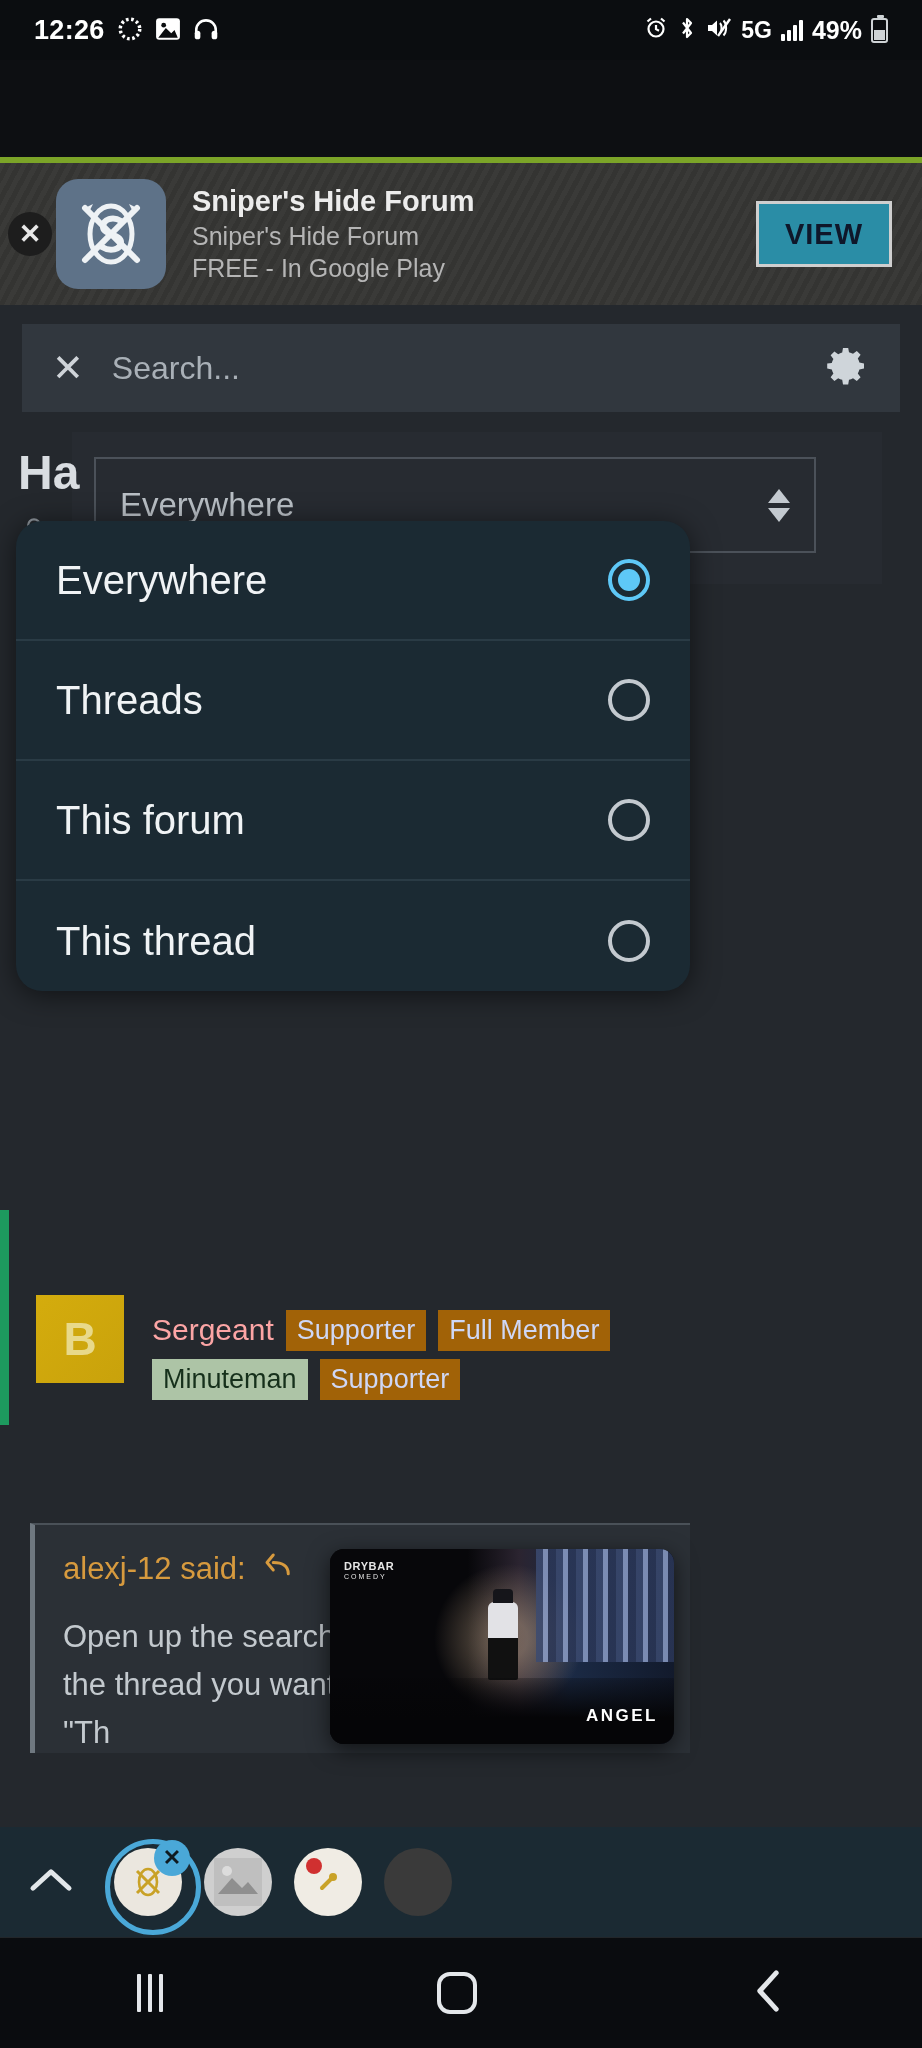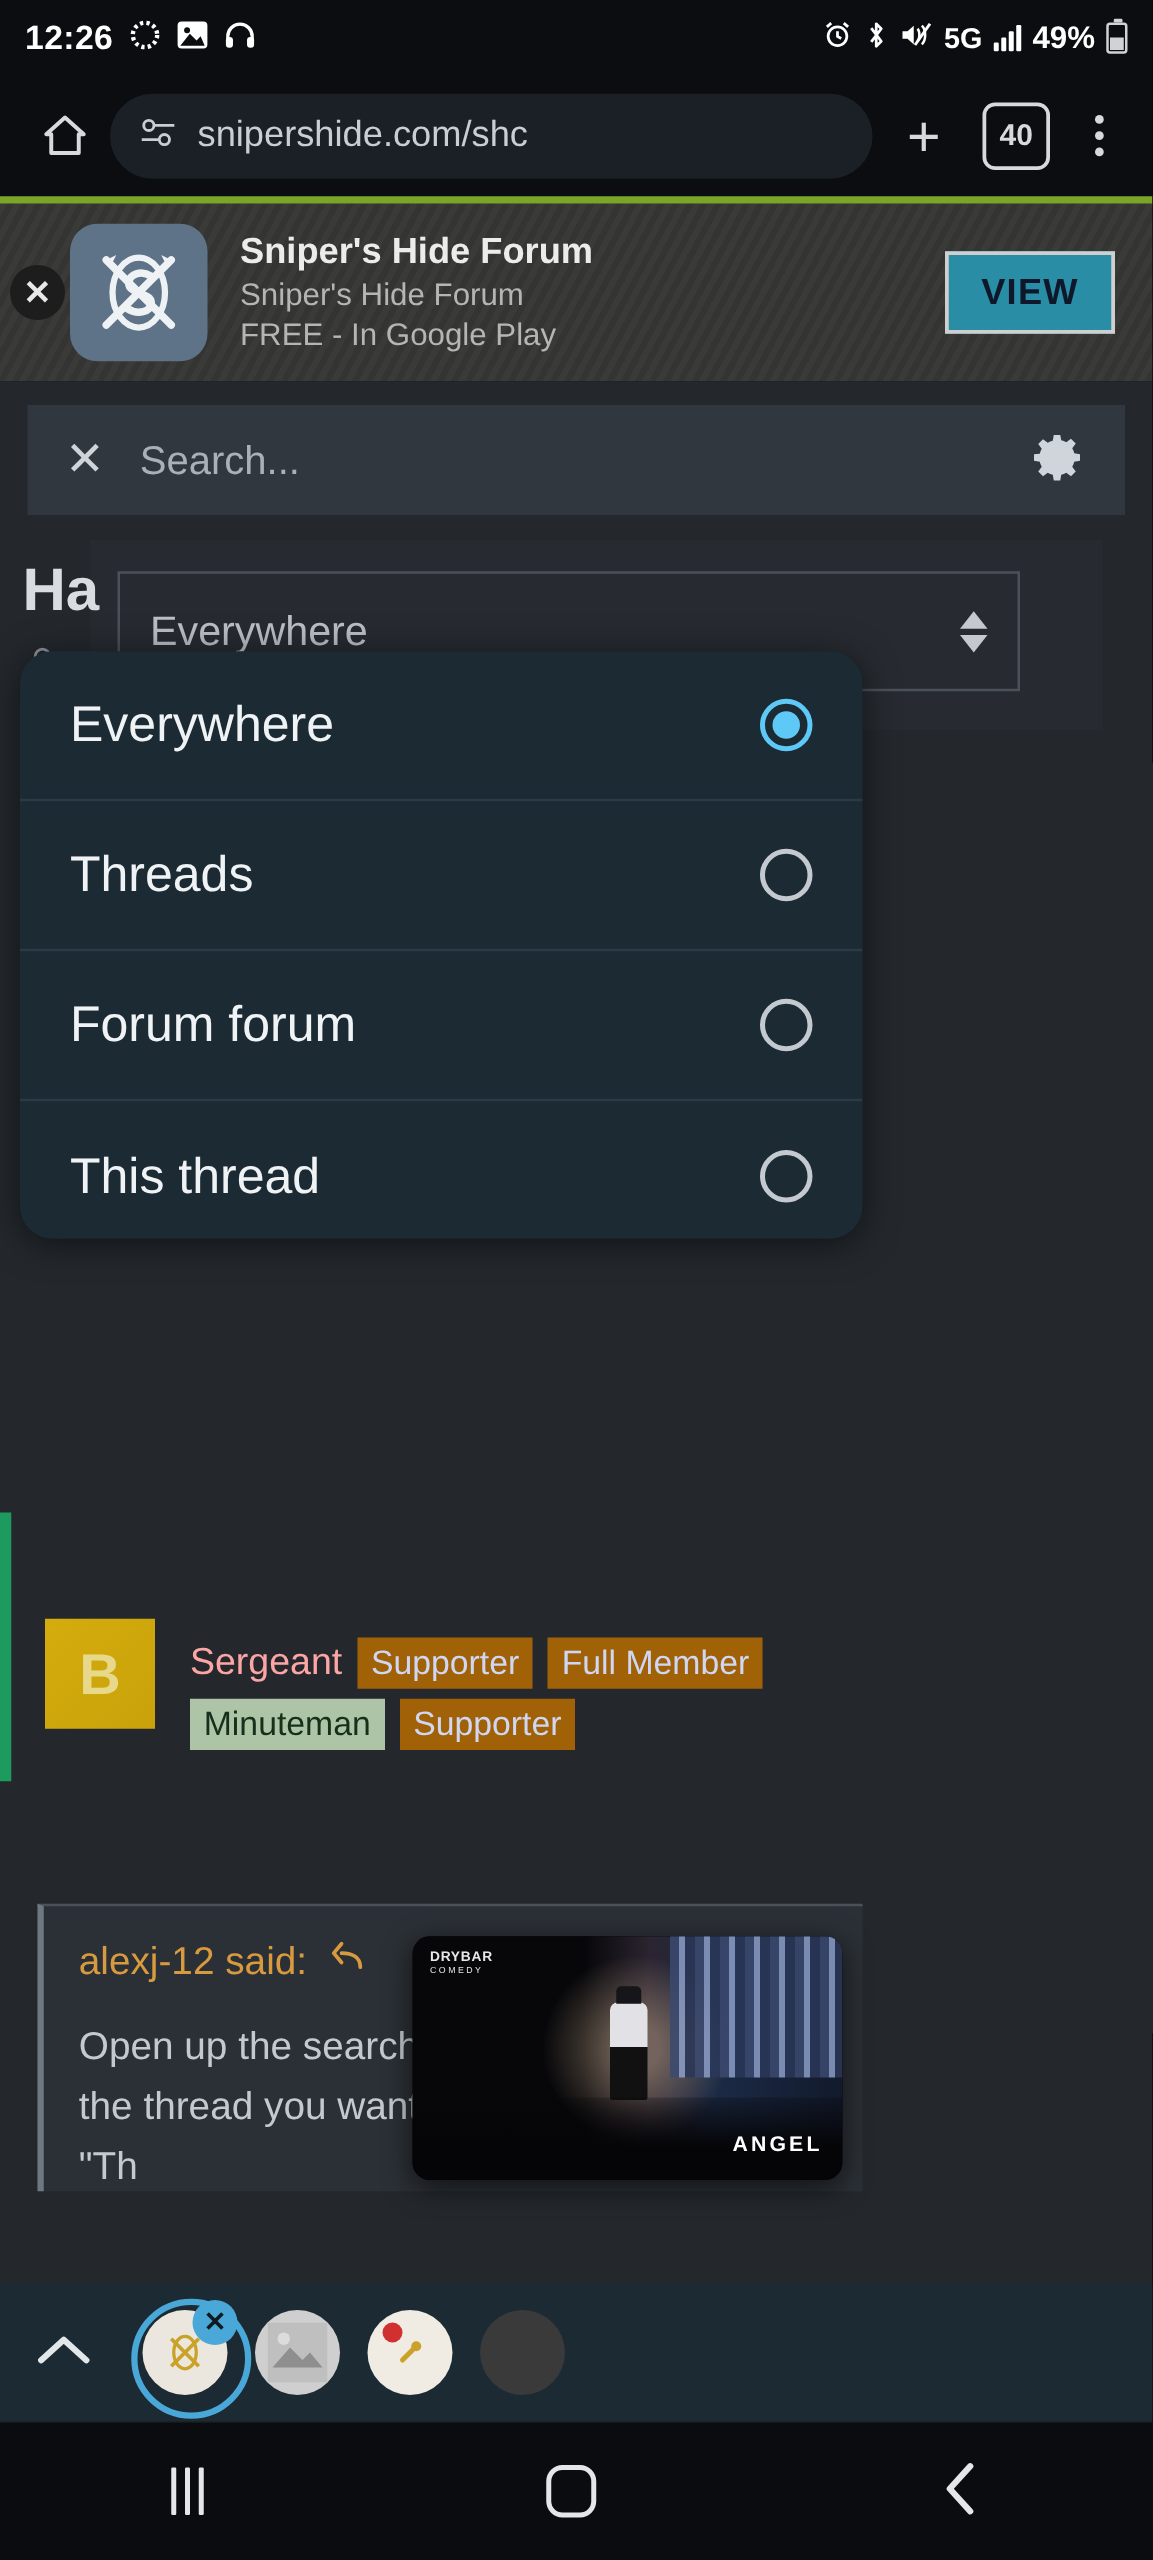--- a/index.html
+++ b/index.html
@@ -9,21 +9,21 @@
     font-family:"Liberation Sans", sans-serif;
     overflow:hidden;
   }
   #root { position:relative; width:922px; height:2048px; background:#0d0f12; }
 
   
   .statusbar {
     position:absolute; top:0; left:0; width:922px; height:60px;
     background:#0b0d10; color:#fff;
     display:flex; align-items:center; justify-content:space-between;
-    padding:0 20px;
+    padding:0 34px;
   }
   .sb-left { display:flex; align-items:center; gap:12px; }
   .sb-time { font-size:27px; font-weight:600; letter-spacing:.3px; }
   .sb-right { display:flex; align-items:center; gap:9px; font-size:23px; font-weight:700; }
   .sb-ico { display:inline-block; line-height:1; }
   .sb-pct { font-size:25px; font-weight:600; }
   .battery {
     width:17px; height:25px; border:2px solid #cfd3d6; border-radius:3px;
     position:relative; display:inline-block;
   }
@@ -280,45 +280,20 @@
           <span></span>
           <span></span>
         </span>
       <span class="sb-pct">49%</span>
       <span class="battery">
           <i></i>
         </span>
     </div>
   </div>
 
-  <div class="urlbar">
-    <div class="home-btn">
-      <svg width="40" height="40" viewBox="0 0 24 24">
-          <path d="M12 3 3 11h2.4v9h13.2v-9H21z" fill="none" stroke="#d6dadd" stroke-width="1.9" stroke-linejoin="round"></path>
-        </svg>
-    </div>
-    <div class="omnibox">
-      <span>
-        <svg width="34" height="28" viewBox="0 0 30 24">
-            <circle cx="8" cy="7" r="3.6" fill="none" stroke="#c9ced3" stroke-width="2"></circle>
-            <path d="M12 7h14" stroke="#c9ced3" stroke-width="2"></path>
-            <circle cx="19" cy="17" r="3.6" fill="none" stroke="#c9ced3" stroke-width="2"></circle>
-            <path d="M15 17H3" stroke="#c9ced3" stroke-width="2"></path>
-          </svg>
-      </span>
-      <span class="url">snipershide.com/shc</span>
-    </div>
-    <div class="plus-btn">+</div>
-    <div class="tabcount">40</div>
-    <div class="menu-btn">
-        <i></i>
-        <i></i>
-        <i></i>
-      </div>
-  </div>
 
   <div class="adwrap">
     <div class="ad-topline"></div>
     <div class="ad">
       <div class="ad-close">✕</div>
       <div class="ad-icon">
         <svg width="92" height="92" viewBox="0 0 92 92">
           <g stroke="#eef2f5" stroke-width="6" stroke-linecap="round">
             <path d="M20 20 L72 72"></path>
               <path d="M72 20 L20 72"></path>
@@ -373,21 +348,21 @@
         <span class="opt-label">Everywhere</span>
         <span class="radio on">
             <i></i>
           </span>
       </div>
       <div class="opt">
         <span class="opt-label">Threads</span>
         <span class="radio"></span>
       </div>
       <div class="opt">
-        <span class="opt-label">Forum forum</span>
+        <span class="opt-label">This forum</span>
         <span class="radio"></span>
       </div>
       <div class="opt">
         <span class="opt-label">This thread</span>
         <span class="radio"></span>
       </div>
     </div>
 
     <div class="greenbar"></div>
     <div class="avatar">B</div>

